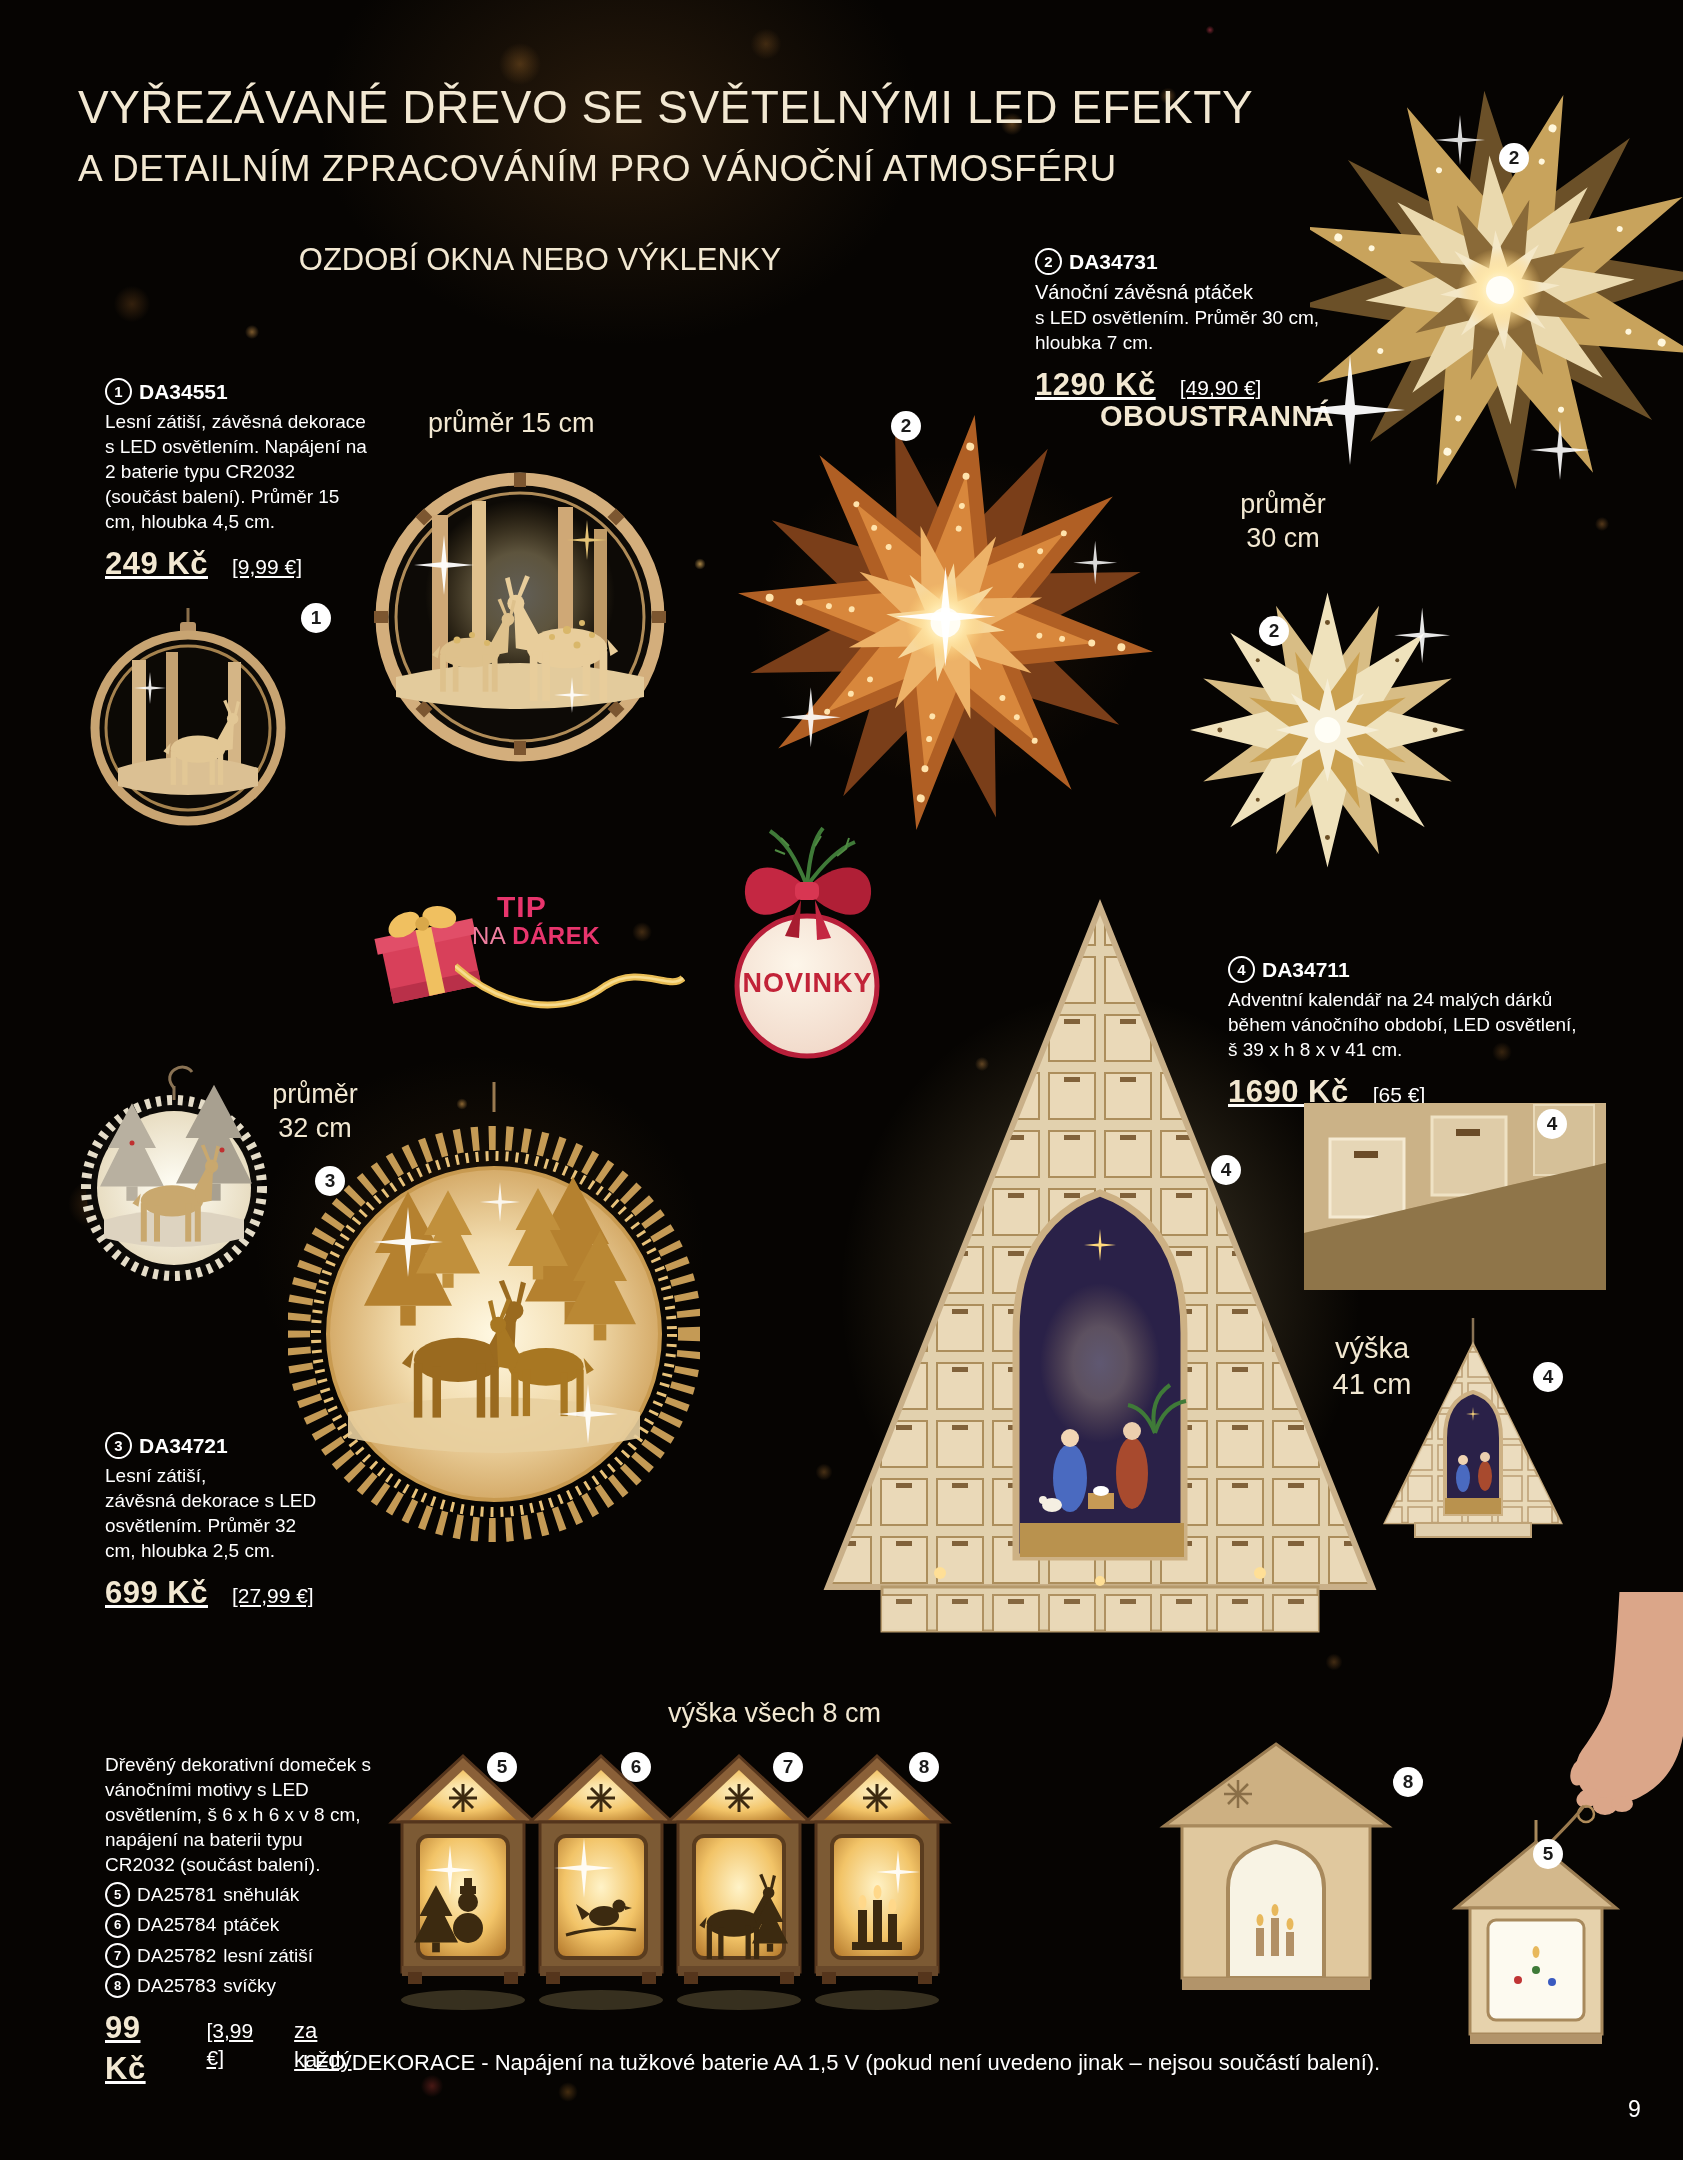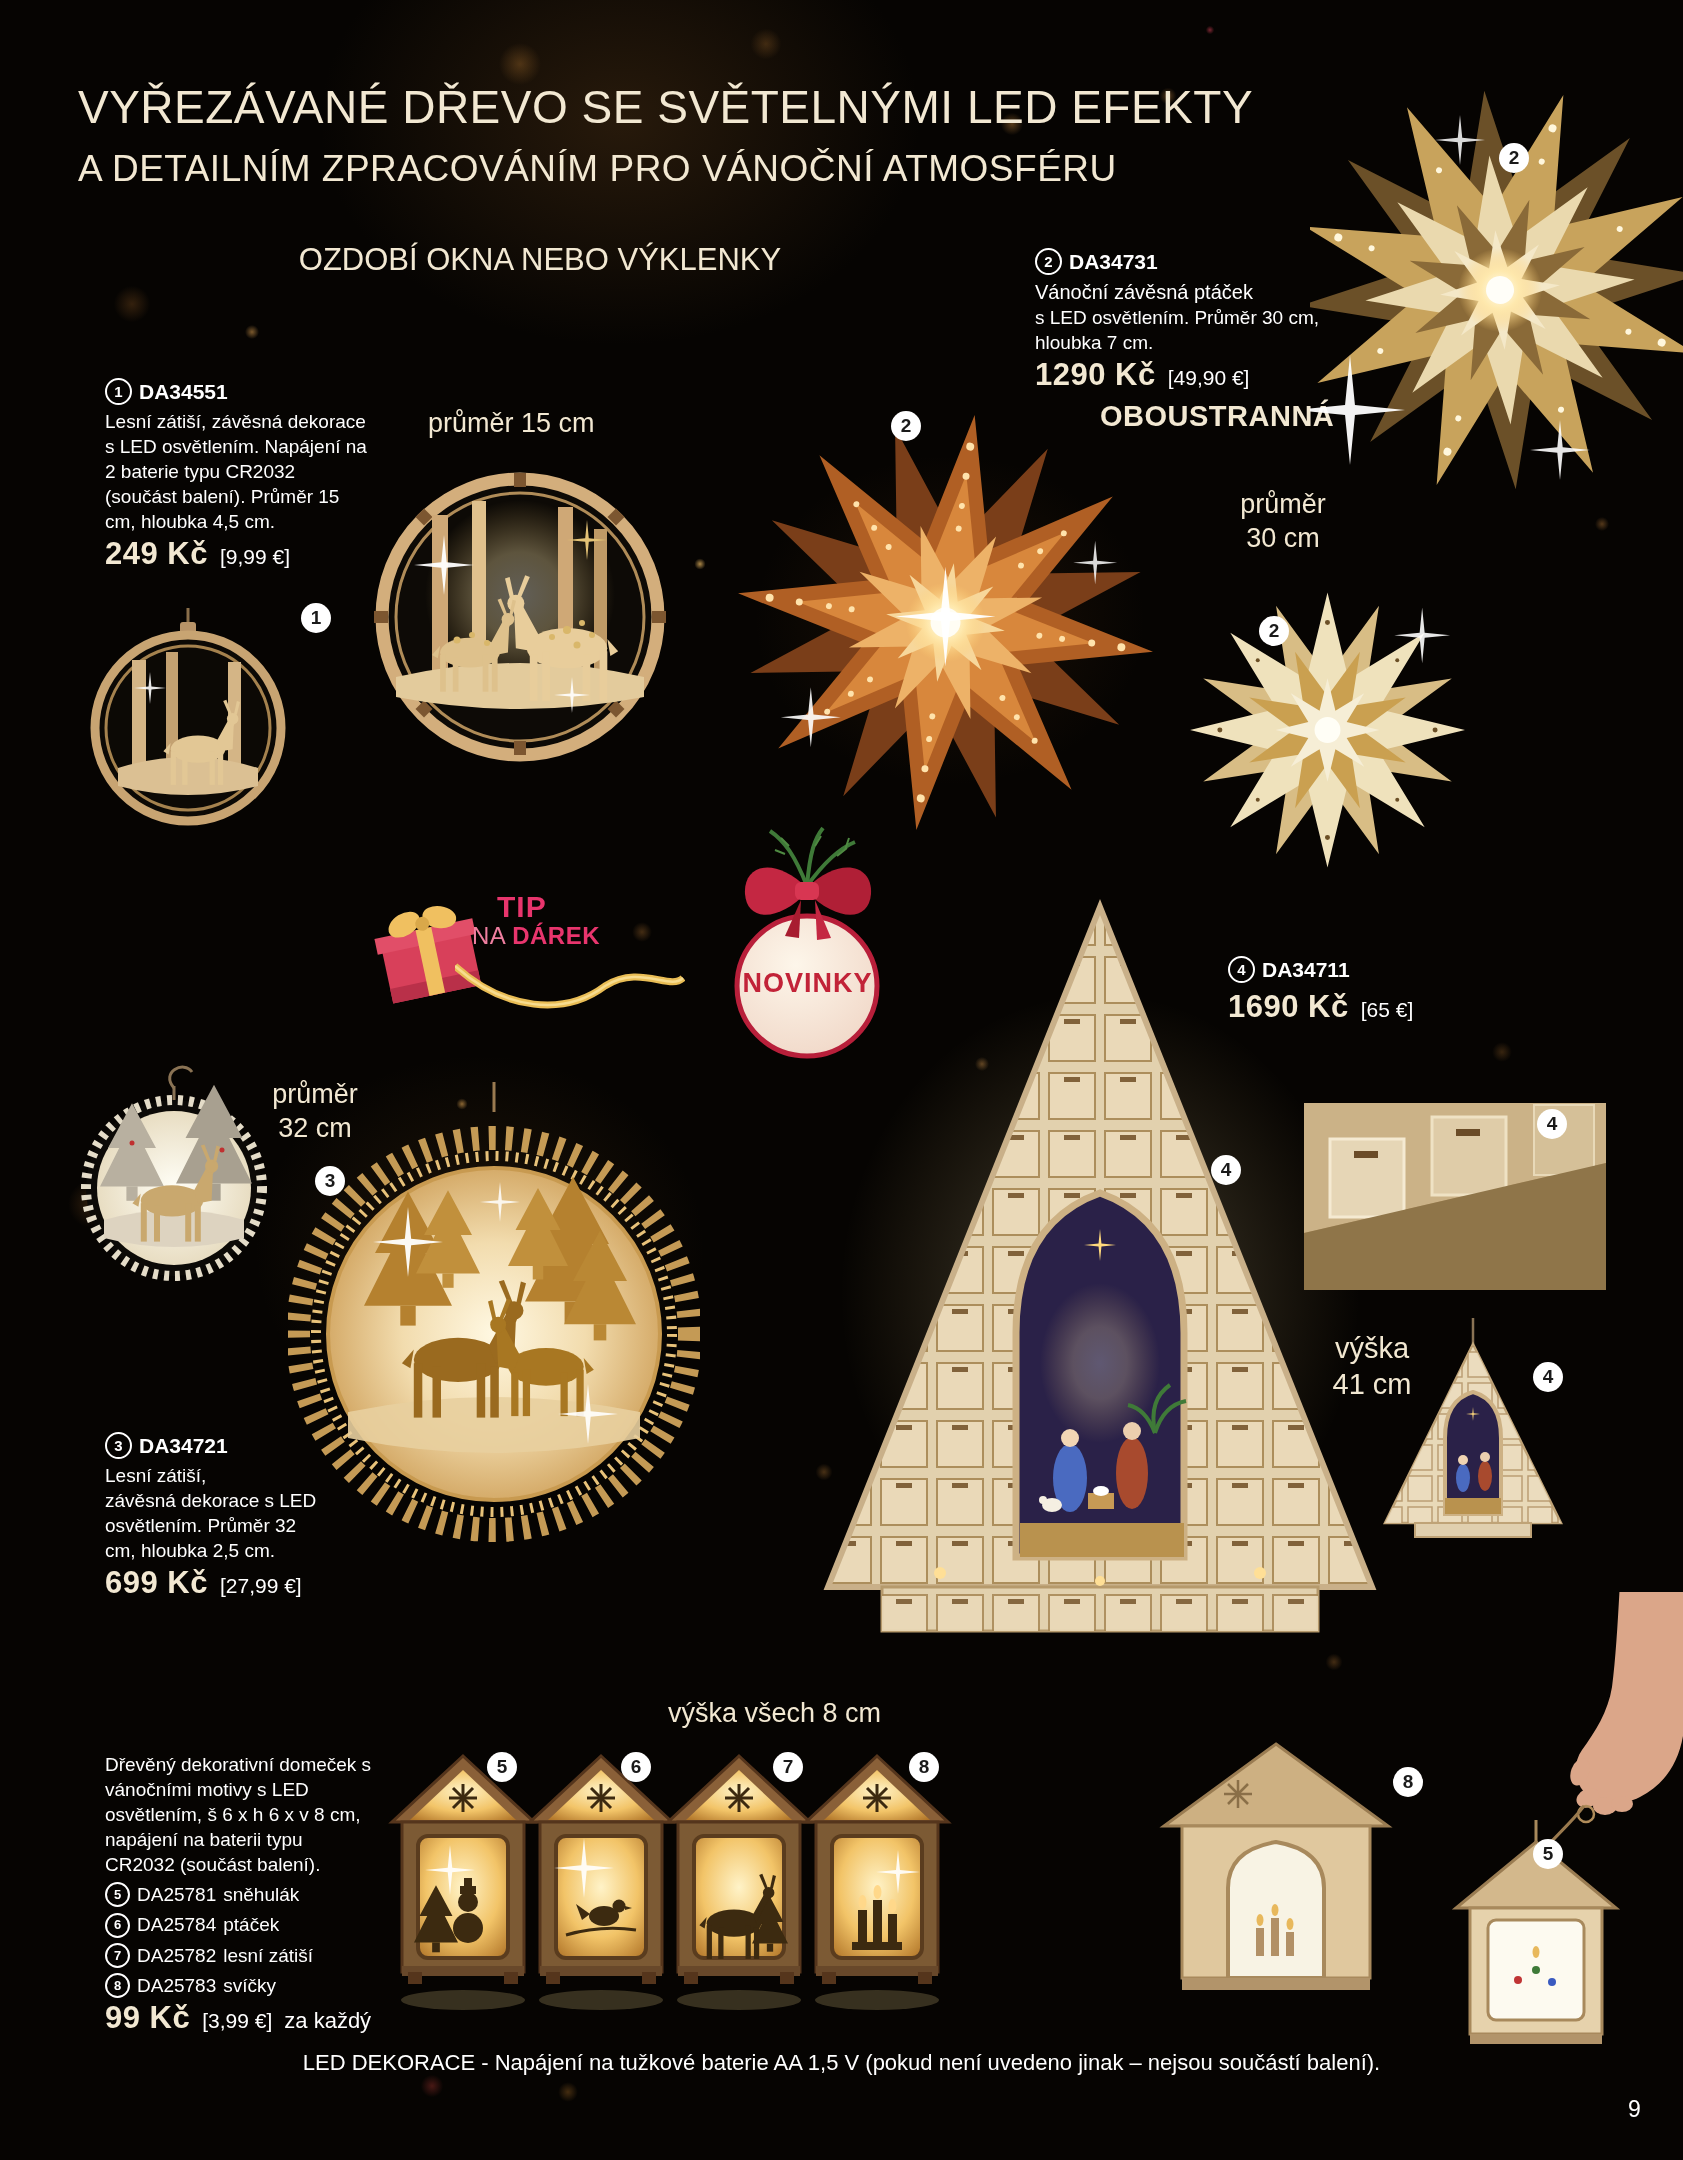--- a/index.html
+++ b/index.html
@@ -35,21 +35,21 @@
   .hdr1{top:82px;left:78px;font-size:46px;line-height:1.1;color:#f2e8d2;letter-spacing:.5px;}
   .hdr2{top:148px;left:78px;font-size:37px;color:#f2e8d2;letter-spacing:.5px;}
   .sec{top:240px;left:180px;width:720px;text-align:center;color:#f2e8d2;font-size:31px;line-height:1.28;}
   .secbadge{display:inline-flex;width:27px;height:27px;border-radius:50%;background:#f2e8d2;color:#141414;
             align-items:center;justify-content:center;font-size:18px;font-weight:700;margin:0 2px;vertical-align:2px;}
   .pblock{line-height:1.32;font-size:19px;}
   .code-line{display:flex;align-items:center;gap:7px;font-size:21px;font-weight:700;margin-bottom:3px;}
   .obadge{display:inline-flex;flex:none;width:23px;height:23px;border:2px solid #fff;border-radius:50%;
           align-items:center;justify-content:center;font-size:15px;font-weight:700;}
   .obadge.sm{width:21px;height:21px;font-size:13px;}
-  .price-row{display:flex;align-items:baseline;gap:12px;}
+  .price-row{display:flex;align-items:baseline;gap:24px;margin-top:10px;text-decoration:underline;}
   .price{font-size:31px;font-weight:700;color:#f2e8d2;letter-spacing:.5px;}
   .eur{font-size:21px;color:#fff;}
   .per{font-size:22px;color:#fff;}
   .vline{display:flex;align-items:center;gap:7px;margin-top:5px;font-size:19px;}
   .sizelabel{font-size:27px;color:#f2e8d2;}
   .sizelabel2{font-size:27px;color:#f2e8d2;text-align:center;line-height:1.25;}
   .sizelabel2 span{display:block;}
   .fbadge{position:absolute;width:30px;height:30px;background:#fff;color:#1a1a1a;border-radius:50%;
           display:flex;align-items:center;justify-content:center;font-size:19px;font-weight:700;z-index:5;}
   .obou{font-size:29px;font-weight:700;color:#f2e8d2;letter-spacing:.5px;}
@@ -178,20 +178,21 @@
   <div class="t sizelabel2" style="left:255px;top:1078px;width:120px;">
       <span>průměr</span>
       <span class="b">32 cm</span>
     </div>
 
   <div class="t pblock" style="left:1228px;top:956px;width:360px;">
     <div class="code-line">
         <span class="obadge">4</span>
         <span>DA34711</span>
       </div>
+    <div><span class="b">Adventní kalendář</span><span> na 24 malých dárků během vánočního období, LED osvětlení, š 39 x h 8 x v 41 cm.</span></div>
     <div class="price-row">
         <span class="price">1690 Kč</span>
         <span class="eur">[65 €]</span>
       </div>
   </div>
   <div class="t sizelabel2" style="left:1312px;top:1330px;width:120px;font-size:29px;">
       <span>výška</span>
       <span class="b">41 cm</span>
     </div>
 

